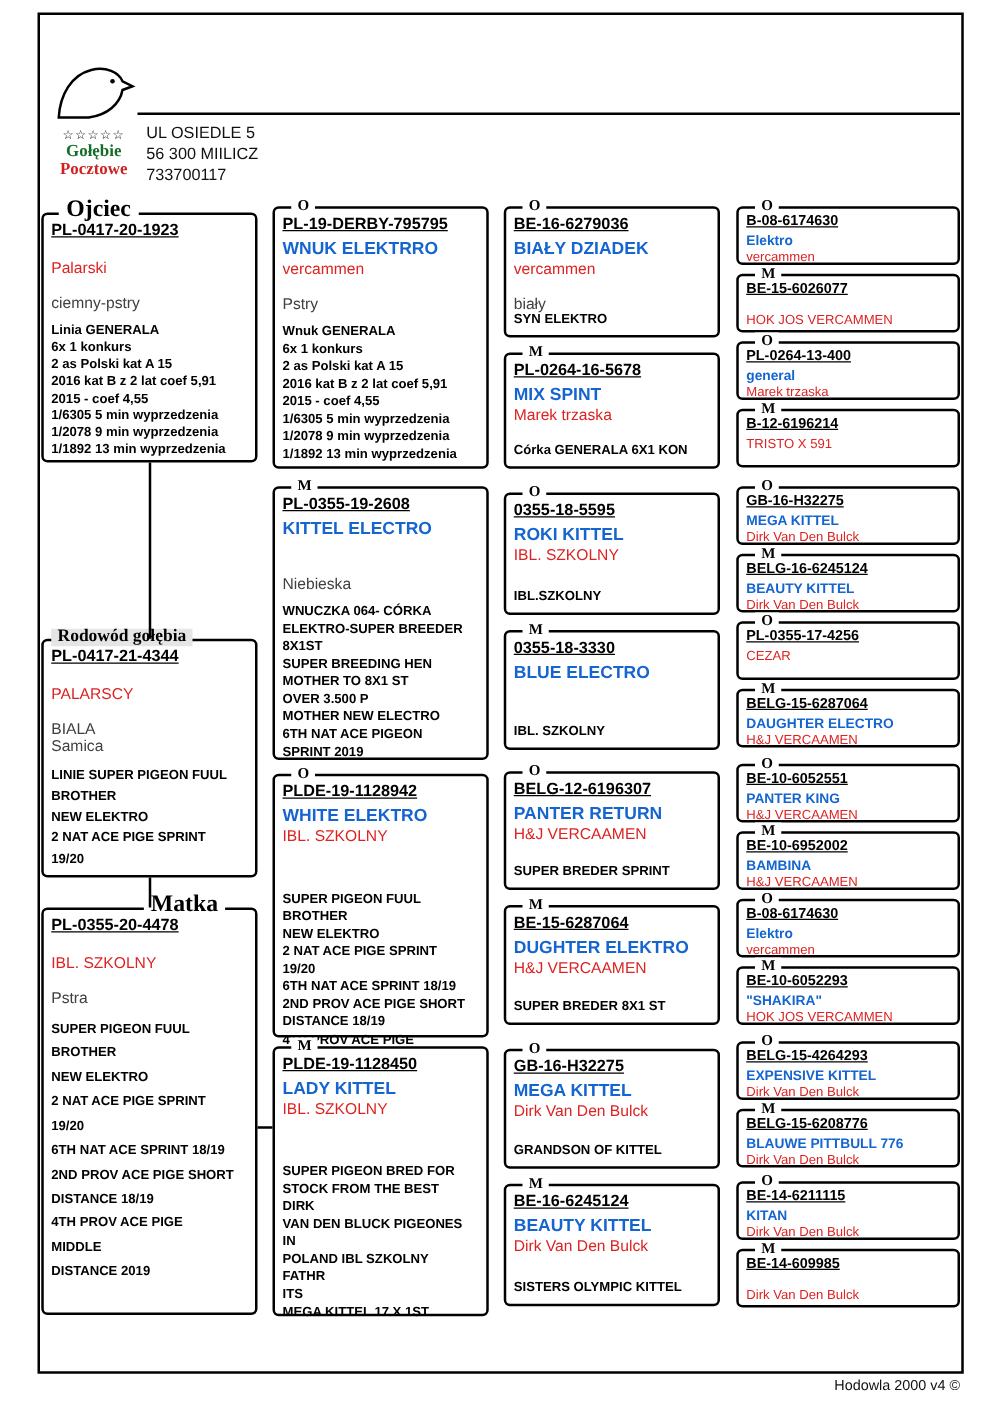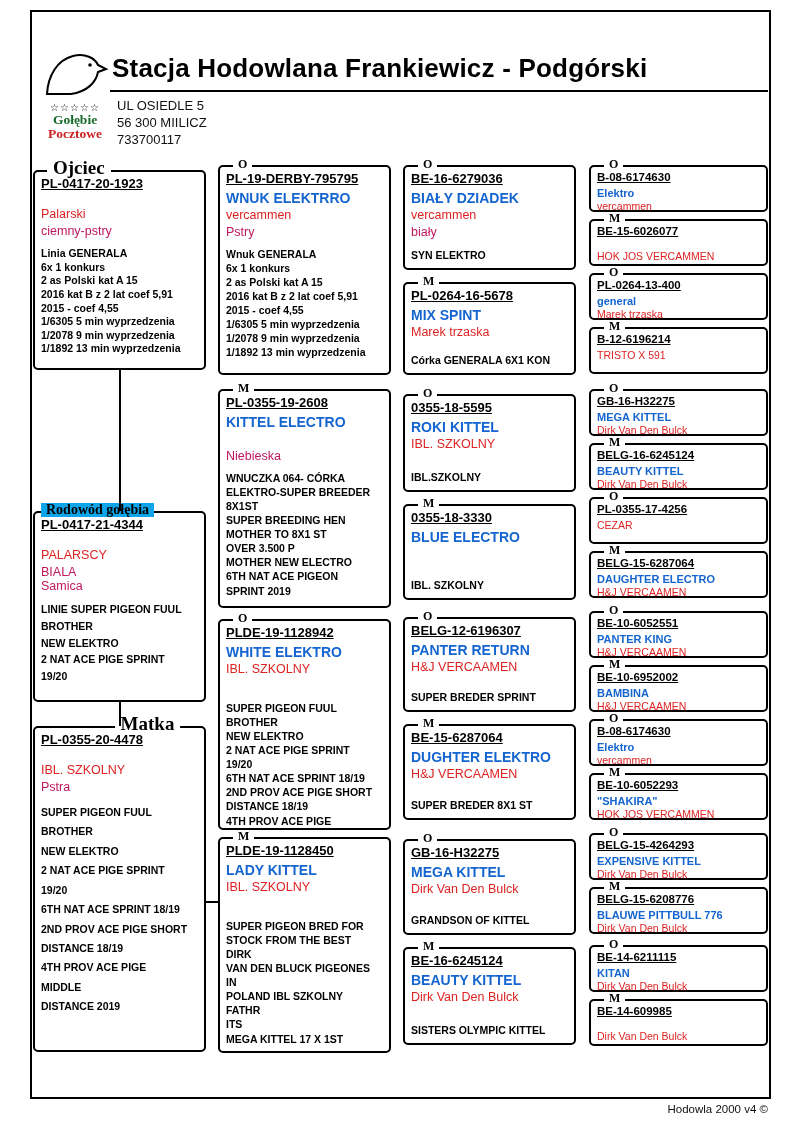--- a/index.html
+++ b/index.html
@@ -18,36 +18,36 @@
   .logo .l2 { font-family:"Liberation Serif", serif; font-weight:bold; font-size:13.5px; color:#cc2222; line-height:1.05; }
 
   .box { position:absolute; border:2px solid #000; border-radius:5px; background:#fff; padding:4px 6px; }
   .col1 { left:33px;  width:173px; }
   .col2 { left:218px; width:173px; }
   .col3 { left:403px; width:173px; }
   .col4 { left:589px; width:179px; }
 
   .tag { position:absolute; top:-9px; left:13px; background:#fff; padding:0 5px; font-family:"Liberation Serif", serif; font-weight:bold; font-size:12px; line-height:1; }
   .tag-big { position:absolute; top:-14px; left:12px; background:#fff; padding:0 6px; font-family:"Liberation Serif", serif; font-weight:bold; font-size:19px; line-height:1; white-space:nowrap; }
-  .tag-mid { position:absolute; top:-10px; left:6px; background:#0ea5e9; padding:0 5px; font-family:"Liberation Serif", serif; font-weight:bold; font-size:14px; line-height:1; white-space:nowrap; }
+  .tag-mid { position:absolute; top:-10px; left:6px; background:#e5e5e5; padding:0 5px; font-family:"Liberation Serif", serif; font-weight:bold; font-size:14px; line-height:1; white-space:nowrap; }
   .center { left:50%; transform:translateX(-50%);margin-left:28px; }
 
   .ring { font-weight:bold; font-size:13px; color:#000; text-decoration:underline; white-space:nowrap; }
   .col1 .ring { margin-bottom:16px; }
   .col4 .ring { font-size:11.5px; }
 
   .name { font-weight:bold; font-size:14px; color:#1565d0; margin-top:4px; white-space:nowrap; }
   .col4 .name { font-size:11px; }
 
   .sub { font-size:12.5px; color:#dd2222; margin-top:2px; min-height:15px; white-space:nowrap; }
   .col1 .sub { margin-bottom:2px; }
   .col4 .sub { font-size:10.5px; margin-top:1px; min-height:0; }
   .lowsub .sub { margin-top:13px; }
 
-  .clr { font-size:12.5px; color:#be185d; margin-top:2px; min-height:15px; white-space:pre-line; }
+  .clr { font-size:12.5px; color:#404040; margin-top:13px; min-height:15px; white-space:pre-line; }
 
   .desc { font-weight:bold; font-size:10.5px; color:#000; margin-top:8px; line-height:1.3; white-space:pre-line; }
   .col2 .desc { line-height:1.34; margin-top:7px; }
   .col3 .desc { position:absolute; left:6px; right:6px; bottom:5px; margin:0; }
   .lh16 { line-height:1.6 !important; }
   .lh185 { line-height:1.85 !important; }
 
   .vline { position:absolute; width:0; border-left:2px solid #000; }
   .hstub { position:absolute; height:0; border-top:2px solid #000; }
 
@@ -61,21 +61,20 @@
 
   <div class="logo">
     <svg width="70" height="50" viewBox="0 0 70 50">
       <path d="M7 46 C8 28 17 12 33 8 C45 5 55 10 58 17 L66 21 L58 24 C56 35 46 44 31 46 Z" fill="#fff" stroke="#000" stroke-width="2"></path>
       <circle cx="50" cy="17" r="1.8" fill="#000"></circle>
     </svg>
     <div class="stars">☆☆☆☆☆</div>
     <div class="l1">Gołębie</div>
     <div class="l2">Pocztowe</div>
   </div>
-  <div class="title">Stacja Hodowlana Frankiewicz - Podgórski</div>
   <div class="title-rule"></div>
   <div class="address">
     <div>UL OSIEDLE 5</div>
     <div>56 300 MIILICZ</div>
     <div>733700117</div>
   </div>
 
   <div class="box col1" style="top:170px;height:200px">
     <span class="tag-big">Ojciec</span>
     <div class="ring">PL-0417-20-1923</div>

